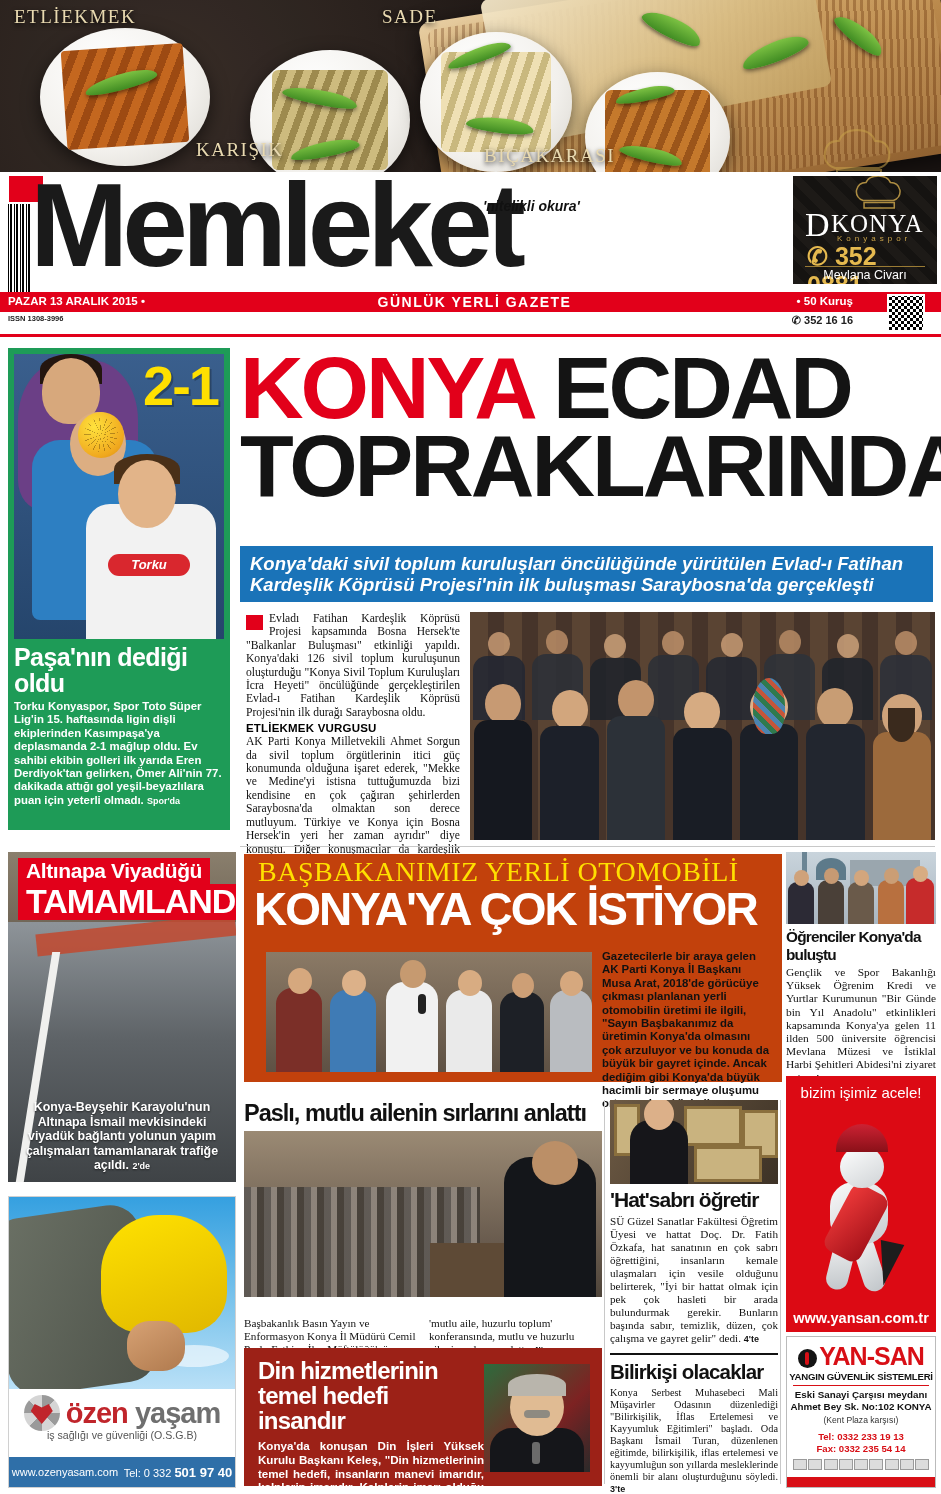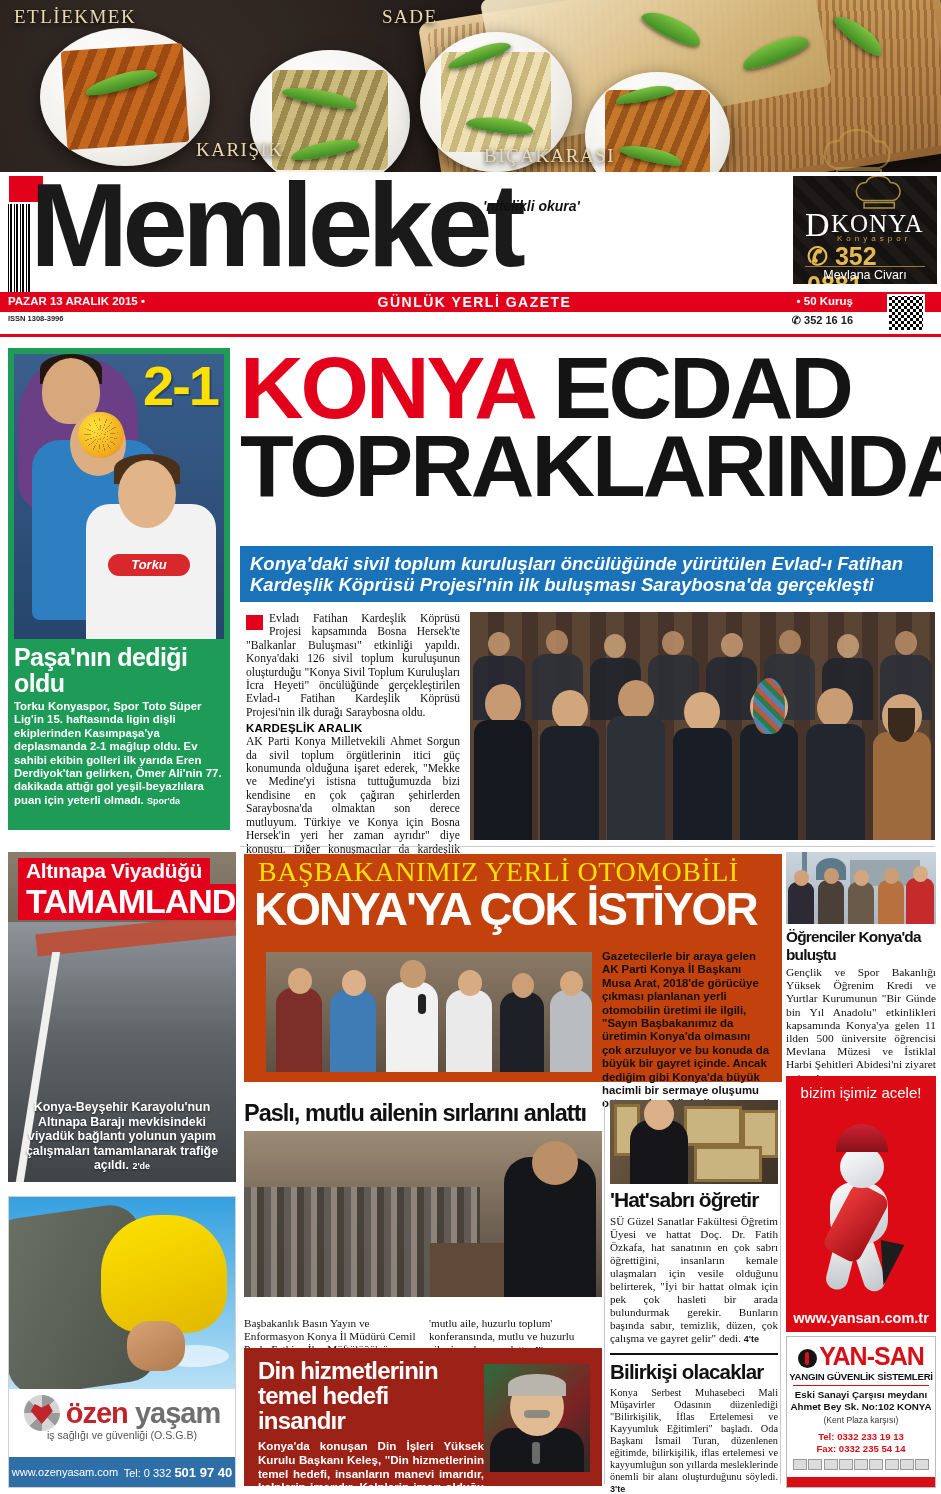--- a/index.html
+++ b/index.html
@@ -430,21 +430,21 @@
       <span class="red">KONYA</span>
       <span class="blk">ECDAD</span>
     </div>
     <div class="l2">TOPRAKLARINDA</div>
   </div>
   <div class="kicker">Konya'daki sivil toplum kuruluşları öncülüğünde yürütülen Evlad-ı Fatihan Kardeşlik Köprüsü Projesi'nin ilk buluşması Saraybosna'da gerçekleşti</div>
 
   <div class="leadtxt">
     <div class="redbox"></div>
     <p>Evladı Fatihan Kardeşlik Köprüsü Projesi kapsamında Bosna Hersek'te "Balkanlar Buluşması" etkinliği yapıldı. Konya'daki 126 sivil toplum kuruluşunun oluşturduğu "Konya Sivil Toplum Kuruluşları İcra Heyeti" öncülüğünde gerçekleştirilen Evlad-ı Fatihan Kardeşlik Köprüsü Projesi'nin ilk durağı Saraybosna oldu.</p>
-    <div class="sub">KARDEŞLİK ARALIK</div>
+    <div class="sub">ETLİEKMEK VURGUSU</div>
     <p><span>AK Parti Konya Milletvekili Ahmet Sorgun da sivil toplum örgütlerinin itici güç konumunda olduğuna işaret ederek, "Mekke ve Medine'yi istisna tuttuğumuzda bizi kendisine en çok çağıran şehirlerden Saraybosna'da olmaktan son derece mutluyum. Türkiye ve Konya için Bosna Hersek'in yeri her zaman ayrıdır" diye konuştu. Diğer konuşmacılar da kardeşlik vurgusu yaptı. YTB Balkanlar Koordinatörü Adem Günaydın, uluslararası projeleri desteklemeyi sürdüreceklerini söyledi.</span> <span class="ref">2'de</span></p>
   </div>
 
   <div class="leadphoto">
     <div class="lp-wall"></div>
     <div class="lp-row" style="top:16px;height:92px;opacity:.85;">
       <div class="lp-p">
           <div class="hd" style="top:4px;width:22px;height:24px;background:#c79a73;"></div>
           <div class="bd" style="top:28px;background:#222733;"></div>
         </div>
@@ -514,21 +514,21 @@
   <div class="hline" style="left:240px;top:846px;width:695px;"></div>
 
   <div class="altinapa">
     <div class="al-hill"></div>
     <div class="al-road"></div>
     <div class="al-rail"></div>
     <div class="al-line"></div>
     <div class="al-tag1">Altınapa Viyadüğü</div>
     <div class="al-tag2">TAMAMLANDI</div>
     <div class="al-cap">
-      <span>Konya-Beyşehir Karayolu'nun Altınapa Barajı mevkisindeki viyadük bağlantı yolunun yapım çalışmaları tamamlanarak trafiğe açıldı.</span>
+      <span>Konya-Beyşehir Karayolu'nun Altınapa İsmail mevkisindeki viyadük bağlantı yolunun yapım çalışmaları tamamlanarak trafiğe açıldı.</span>
       <span class="ref">2'de</span>
     </div>
   </div>
 
   <div class="basbakan">
     <div class="bb-k">BAŞBAKANIMIZ YERLİ OTOMOBİLİ</div>
     <div class="bb-h">KONYA'YA ÇOK İSTİYOR</div>
     <div class="bb-photo">
       <div class="bb-wall"></div>
       <div style="position:absolute;left:10px;bottom:0;width:46px;height:84px;background:#7b2f28;border-radius:16px 16px 0 0;"></div>

